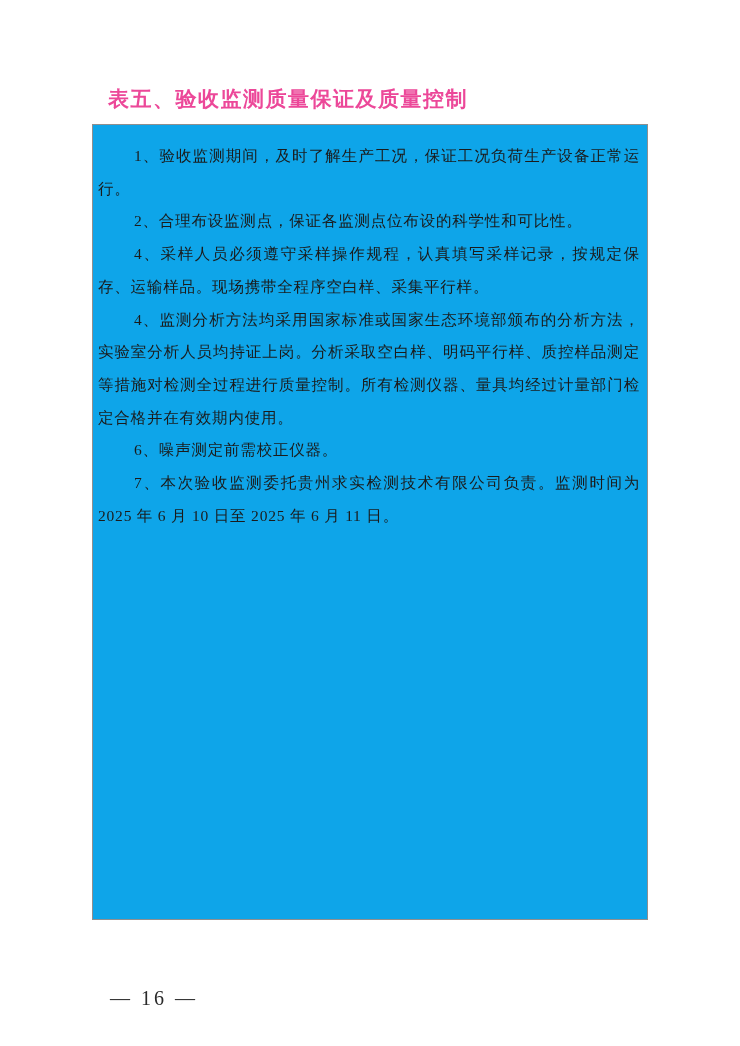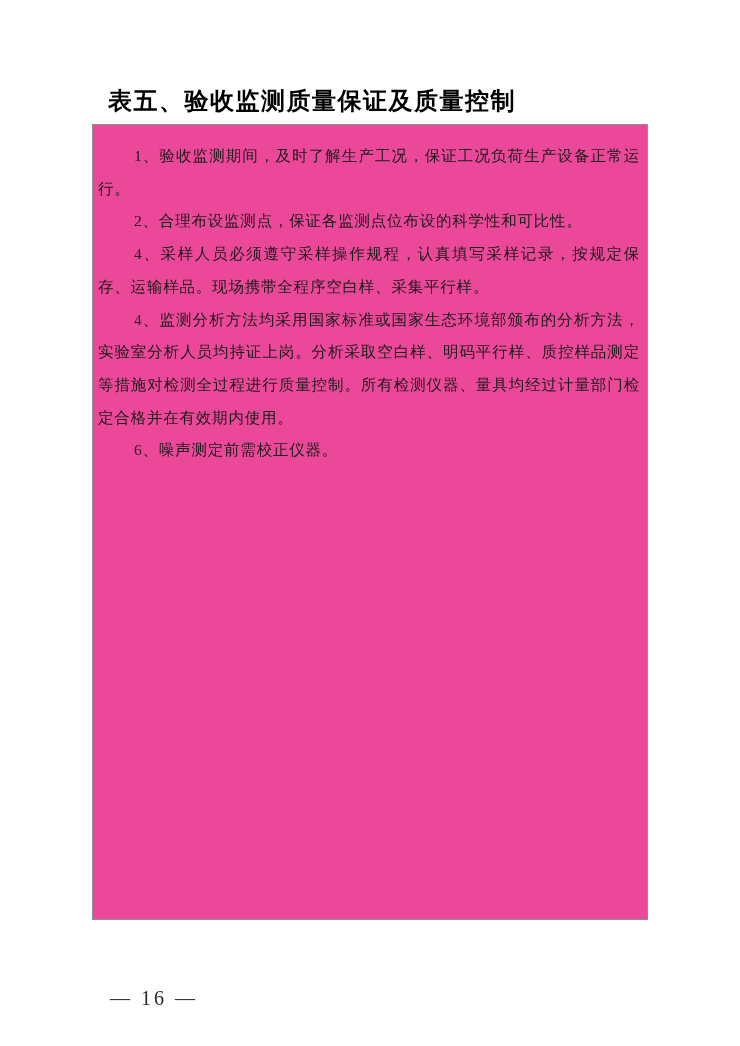--- a/index.html
+++ b/index.html
@@ -13,35 +13,35 @@
     height: 1046px;
     background: #ffffff;
     font-family: "Liberation Serif", "DejaVu Serif", serif;
     color: #1b1b1b;
     overflow: hidden;
   }
   .doc-title {
     position: absolute;
     left: 108px;
     top: 85px;
-    font-size: 24px;
+    font-size: 21px;
     font-weight: bold;
     letter-spacing: 1.5px;
-    color: #000000;
+    color: #ec4899;
     white-space: nowrap;
   }
   .content-box {
     position: absolute;
     left: 92px;
     top: 124px;
     width: 556px;
     height: 796px;
     border: 1.5px solid #8f8f8f;
     box-sizing: border-box;
-    background: #ec4899;
+    background: #0ea5e9;
   }
   .content-inner {
     padding: 15px 7px 0 5px;
   }
   .content-inner p {
     margin: 0;
     font-size: 15.5px;
     line-height: 32.7px;
     letter-spacing: 0.8px;
     text-align: justify;
@@ -65,18 +65,19 @@
 
   <div class="doc-title">表五、验收监测质量保证及质量控制</div>
 
   <div class="content-box">
     <div class="content-inner">
       <p>1、验收监测期间，及时了解生产工况，保证工况负荷生产设备正常运行。</p>
       <p>2、合理布设监测点，保证各监测点位布设的科学性和可比性。</p>
       <p>4、采样人员必须遵守采样操作规程，认真填写采样记录，按规定保存、运输样品。现场携带全程序空白样、采集平行样。</p>
       <p>4、监测分析方法均采用国家标准或国家生态环境部颁布的分析方法，实验室分析人员均持证上岗。分析采取空白样、明码平行样、质控样品测定等措施对检测全过程进行质量控制。所有检测仪器、量具均经过计量部门检定合格并在有效期内使用。</p>
       <p>6、噪声测定前需校正仪器。</p>
+      <p>7、本次验收监测委托贵州求实检测技术有限公司负责。监测时间为 2025 年 6 月 10 日至 2025 年 6 月 11 日。</p>
     </div>
   </div>
 
   <div class="page-footer">— 16 —</div>
 
 </div>
 
 </body></html>

